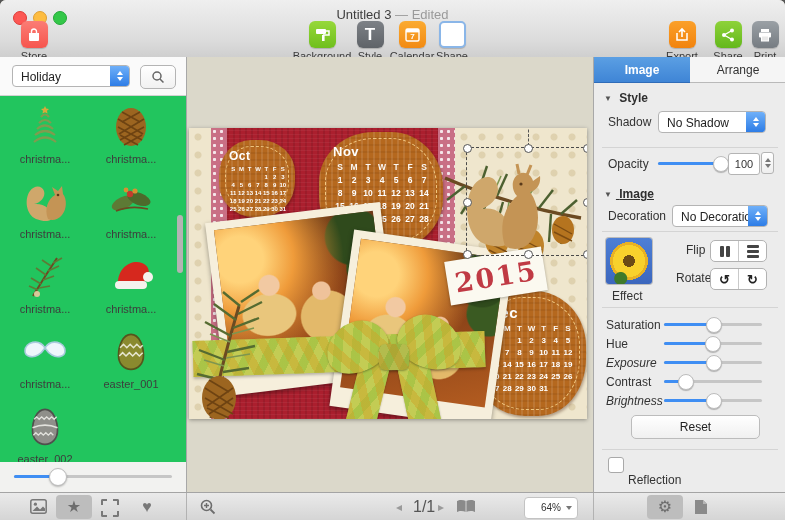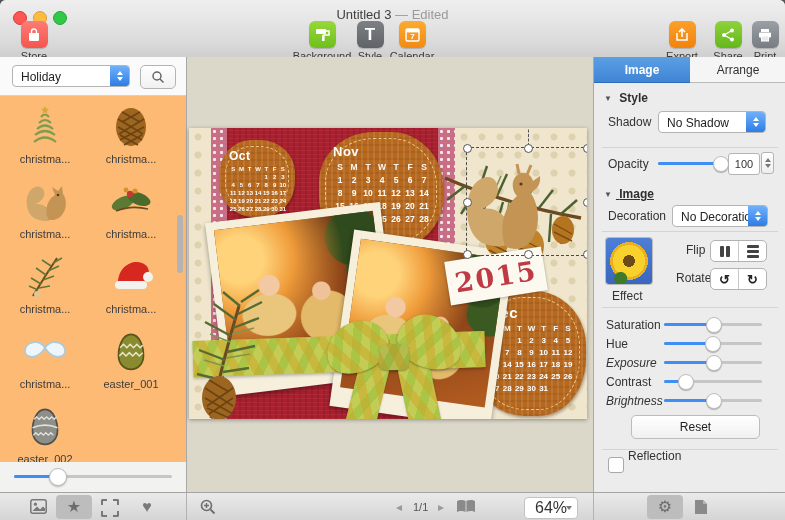--- a/index.html
+++ b/index.html
@@ -23,21 +23,21 @@
   .ti-store{background:linear-gradient(#fb7d75,#f6554e);}
   .ti-bg{background:linear-gradient(#97d83a,#6fbf1d);}
   .ti-text{background:linear-gradient(#7d8186,#5f6368);color:#fff;font-size:17px;font-weight:bold;}
   .ti-cal{background:linear-gradient(#fbab32,#f28a12);}
   .ti-shape{background:#fff;border:2px solid #8ab6e8;width:23px;height:23px;border-radius:5px;}
   .ti-export{background:linear-gradient(#fba02a,#f1830e);}
   .ti-share{background:linear-gradient(#8ed23a,#64b81c);}
   .ti-print{background:linear-gradient(#9aa0a5,#767c82);}
 
   
-  .sidebar{position:absolute;left:0;top:57px;width:186px;height:435px;background:#fdba74;border-right:1px solid #a8a8a8;}
+  .sidebar{position:absolute;left:0;top:57px;width:186px;height:435px;background:#22c55e;border-right:1px solid #a8a8a8;}
   .sb-head{position:absolute;left:0;top:0;width:100%;height:38px;background:#fafafa;border-bottom:1px solid #d2d2d2;}
   .mselect{position:relative;height:22px;background:#fff;border:1px solid #b4b4b4;border-radius:4px;
     font-size:12px;color:#222;line-height:22px;padding-left:8px;box-sizing:border-box;}
   .mselect .stepper{position:absolute;right:0px;top:0px;bottom:0px;width:19px;border-radius:0 3px 3px 0;
     background:linear-gradient(#6fb0f9,#2e7de6);display:flex;flex-direction:column;align-items:center;justify-content:center;gap:2px;}
   .tri{width:0;height:0;border-left:3.5px solid transparent;border-right:3.5px solid transparent;}
   .tri.up{border-bottom:4px solid #fff;}
   .tri.down{border-top:4px solid #fff;}
   .sb-select{position:absolute;left:12px;top:8px;width:118px;}
   .sb-search{position:absolute;left:140px;top:8px;width:34px;height:22px;background:linear-gradient(#fff,#f1f1f1);
@@ -53,23 +53,23 @@
   .hslider .fill{position:absolute;left:0;top:0;height:100%;background:#3f8ef3;border-radius:2px;}
   .hslider .thumb{position:absolute;top:-7px;width:16px;height:16px;margin-left:-8px;background:#fff;
     border:1px solid #bdbdbd;border-radius:50%;box-shadow:0 1px 2px rgba(0,0,0,.25);}
 
   
   .statusbar{position:absolute;left:0;top:492px;width:785px;height:28px;
     background:linear-gradient(#eaeaea,#d4d4d4);border-top:1px solid #a4a4a4;}
   .statusbar .sep{position:absolute;top:0;width:1px;height:100%;background:#b2b2b2;}
   .seg-on{position:absolute;top:2px;height:24px;background:#bdbdbd;border-radius:4px;}
   .sb-ic{color:#787878;font-size:16px;line-height:24px;text-align:center;}
-  .pgnav{position:absolute;top:0;height:28px;line-height:28px;font-size:11px;color:#555;}
+  .pgnav{position:absolute;top:0;height:28px;line-height:28px;font-size:16px;color:#555;}
   .zoomsel{position:absolute;left:524px;top:4px;width:52px;height:20px;background:#fff;border:1px solid #c3c3c3;
-    border-radius:4px;font-size:16px;color:#333;line-height:20px;text-align:center;}
+    border-radius:4px;font-size:10px;color:#333;line-height:20px;text-align:center;}
   .zoomsel .chev{position:absolute;right:5px;top:8px;width:0;height:0;border-left:3.5px solid transparent;
     border-right:3.5px solid transparent;border-top:4px solid #777;}
 
   
   .canvas{position:absolute;left:187px;top:57px;width:406px;height:435px;background:#dbd8ca;}
   .page{position:absolute;left:2px;top:71px;width:398px;height:291px;overflow:hidden;
     box-shadow:0 1px 4px rgba(0,0,0,.35);background:#efe6cd;}
   .damask{background-color:#efe6cd;background-image:radial-gradient(circle at 9px 9px, rgba(185,160,105,.30) 3px, transparent 4px);background-size:18px 18px;}
   .dots{background-color:#c96f85;background-image:radial-gradient(circle, #f5e6ea 1.3px, transparent 1.9px);background-size:7px 7px;}
   .redtex{background-color:#ab1f2e;background-image:
@@ -201,20 +201,24 @@
     </div>
     <div class="tbtn" style="left:380px;">
       <div class="ticon ti-cal">
         <svg width="17" height="17" viewBox="0 0 17 17">
             <rect x="2" y="3" width="13" height="12" rx="1.5" fill="none" stroke="#fff" stroke-width="1.4"></rect>
             <rect x="2" y="3" width="13" height="3.4" fill="#fff"></rect>
             <text x="8.5" y="13" font-size="8" font-weight="bold" fill="#fff" text-anchor="middle" font-family="Liberation Sans,sans-serif">7</text>
           </svg>
       </div>
       <div>Calendar</div>
+    </div>
+    <div class="tbtn" style="left:420px;">
+      <div class="ticon ti-shape"></div>
+      <div>Shape</div>
     </div>
 
     <div class="tbtn" style="left:650px;">
       <div class="ticon ti-export">
         <svg width="16" height="16" viewBox="0 0 16 16">
             <path d="M3,6 v7 h10 v-7" fill="none" stroke="#fff" stroke-width="1.5"></path>
             <path d="M8,10 V2.5 M5,5 l3,-3 3,3" fill="none" stroke="#fff" stroke-width="1.6"></path>
           </svg>
       </div>
       <div>Export</div>
@@ -752,21 +756,21 @@
     <div class="pslider" style="left:70px;top:342px;width:98px;">
         <div class="fill" style="width: 50%;"></div>
         <div class="thumb" style="left: 50%;"></div>
       </div>
 
     <div class="reset-btn">Reset</div>
 
     <div class="psep" style="top:392px;"></div>
 
     <div class="checkbox" style="left:14px;top:400px;"></div>
-    <div class="row-lab" style="left:34px;top:392px;">Reflection</div>
+    <div class="row-lab" style="left:34px;top:416px;">Reflection</div>
   </div>
 
   <div class="statusbar">
     <div class="sep" style="left:186px;"></div>
     <div class="sep" style="left:593px;"></div>
 
     <div class="abs" style="left:30px;top:6px;">
       <svg width="17" height="15" viewBox="0 0 17 15">
           <rect x="0.8" y="0.8" width="15.4" height="13.4" rx="2" fill="none" stroke="#787878" stroke-width="1.5"></rect>
           <circle cx="5.4" cy="5.2" r="1.6" fill="#787878"></circle>

